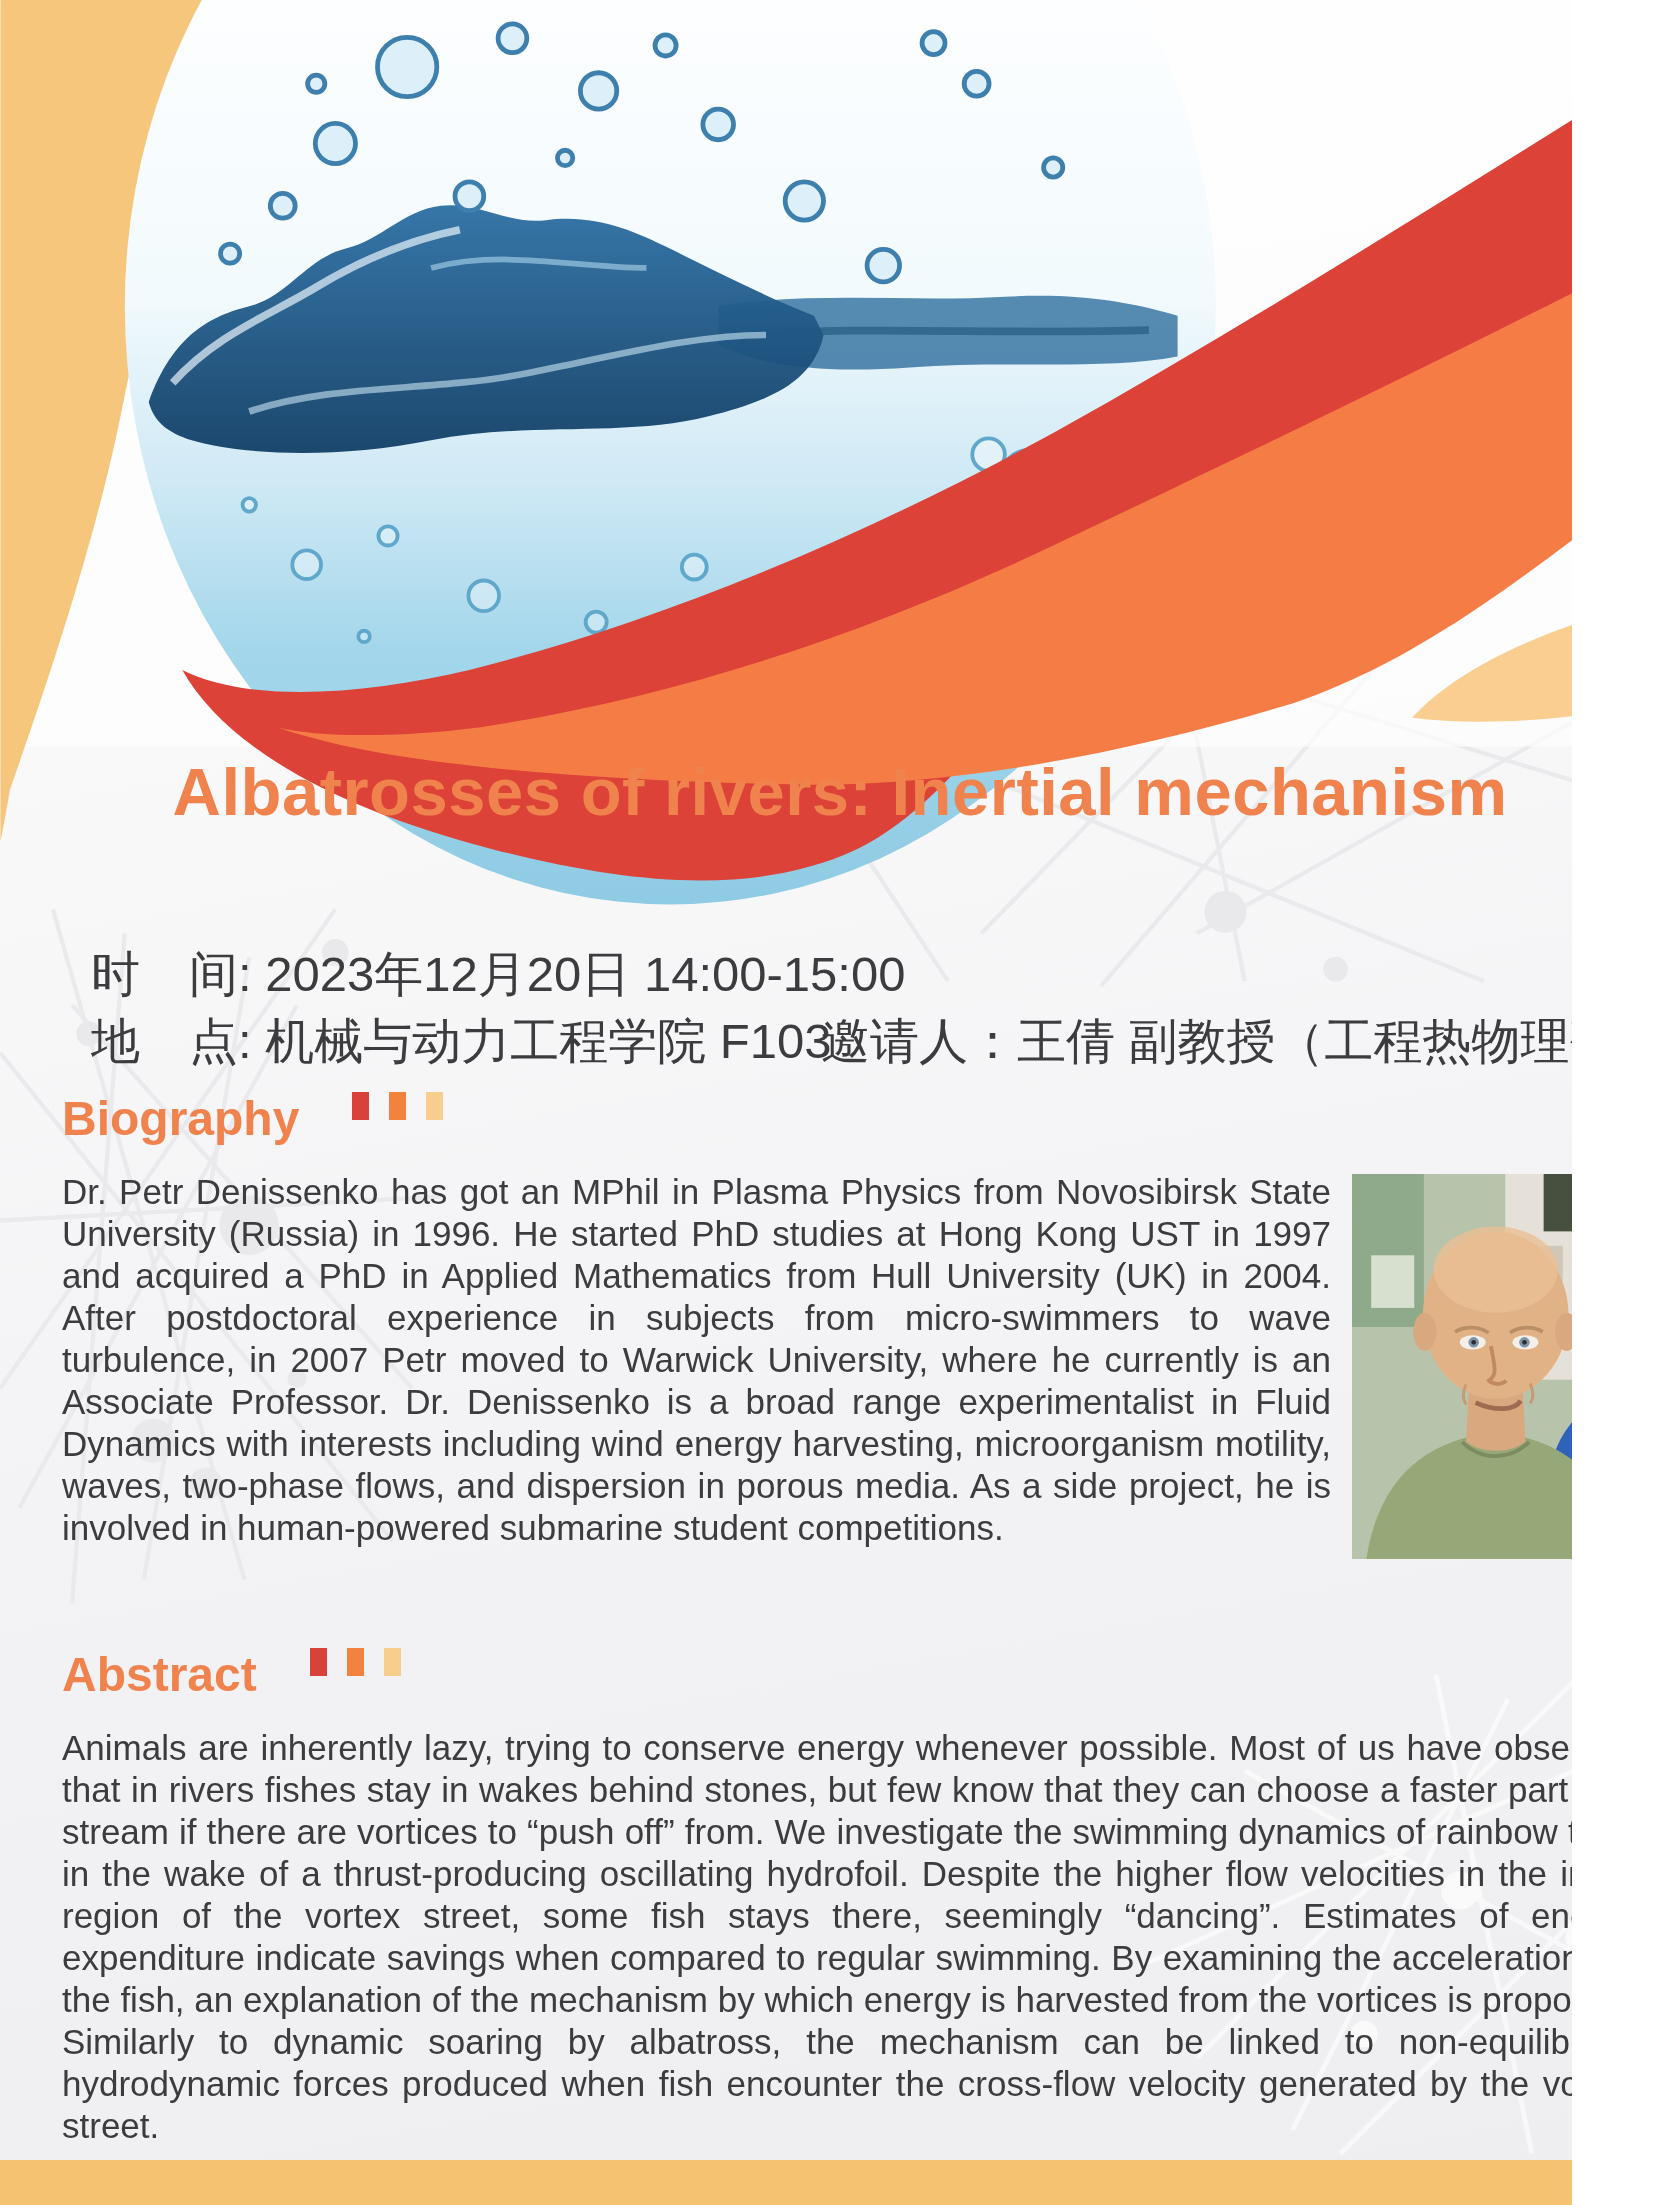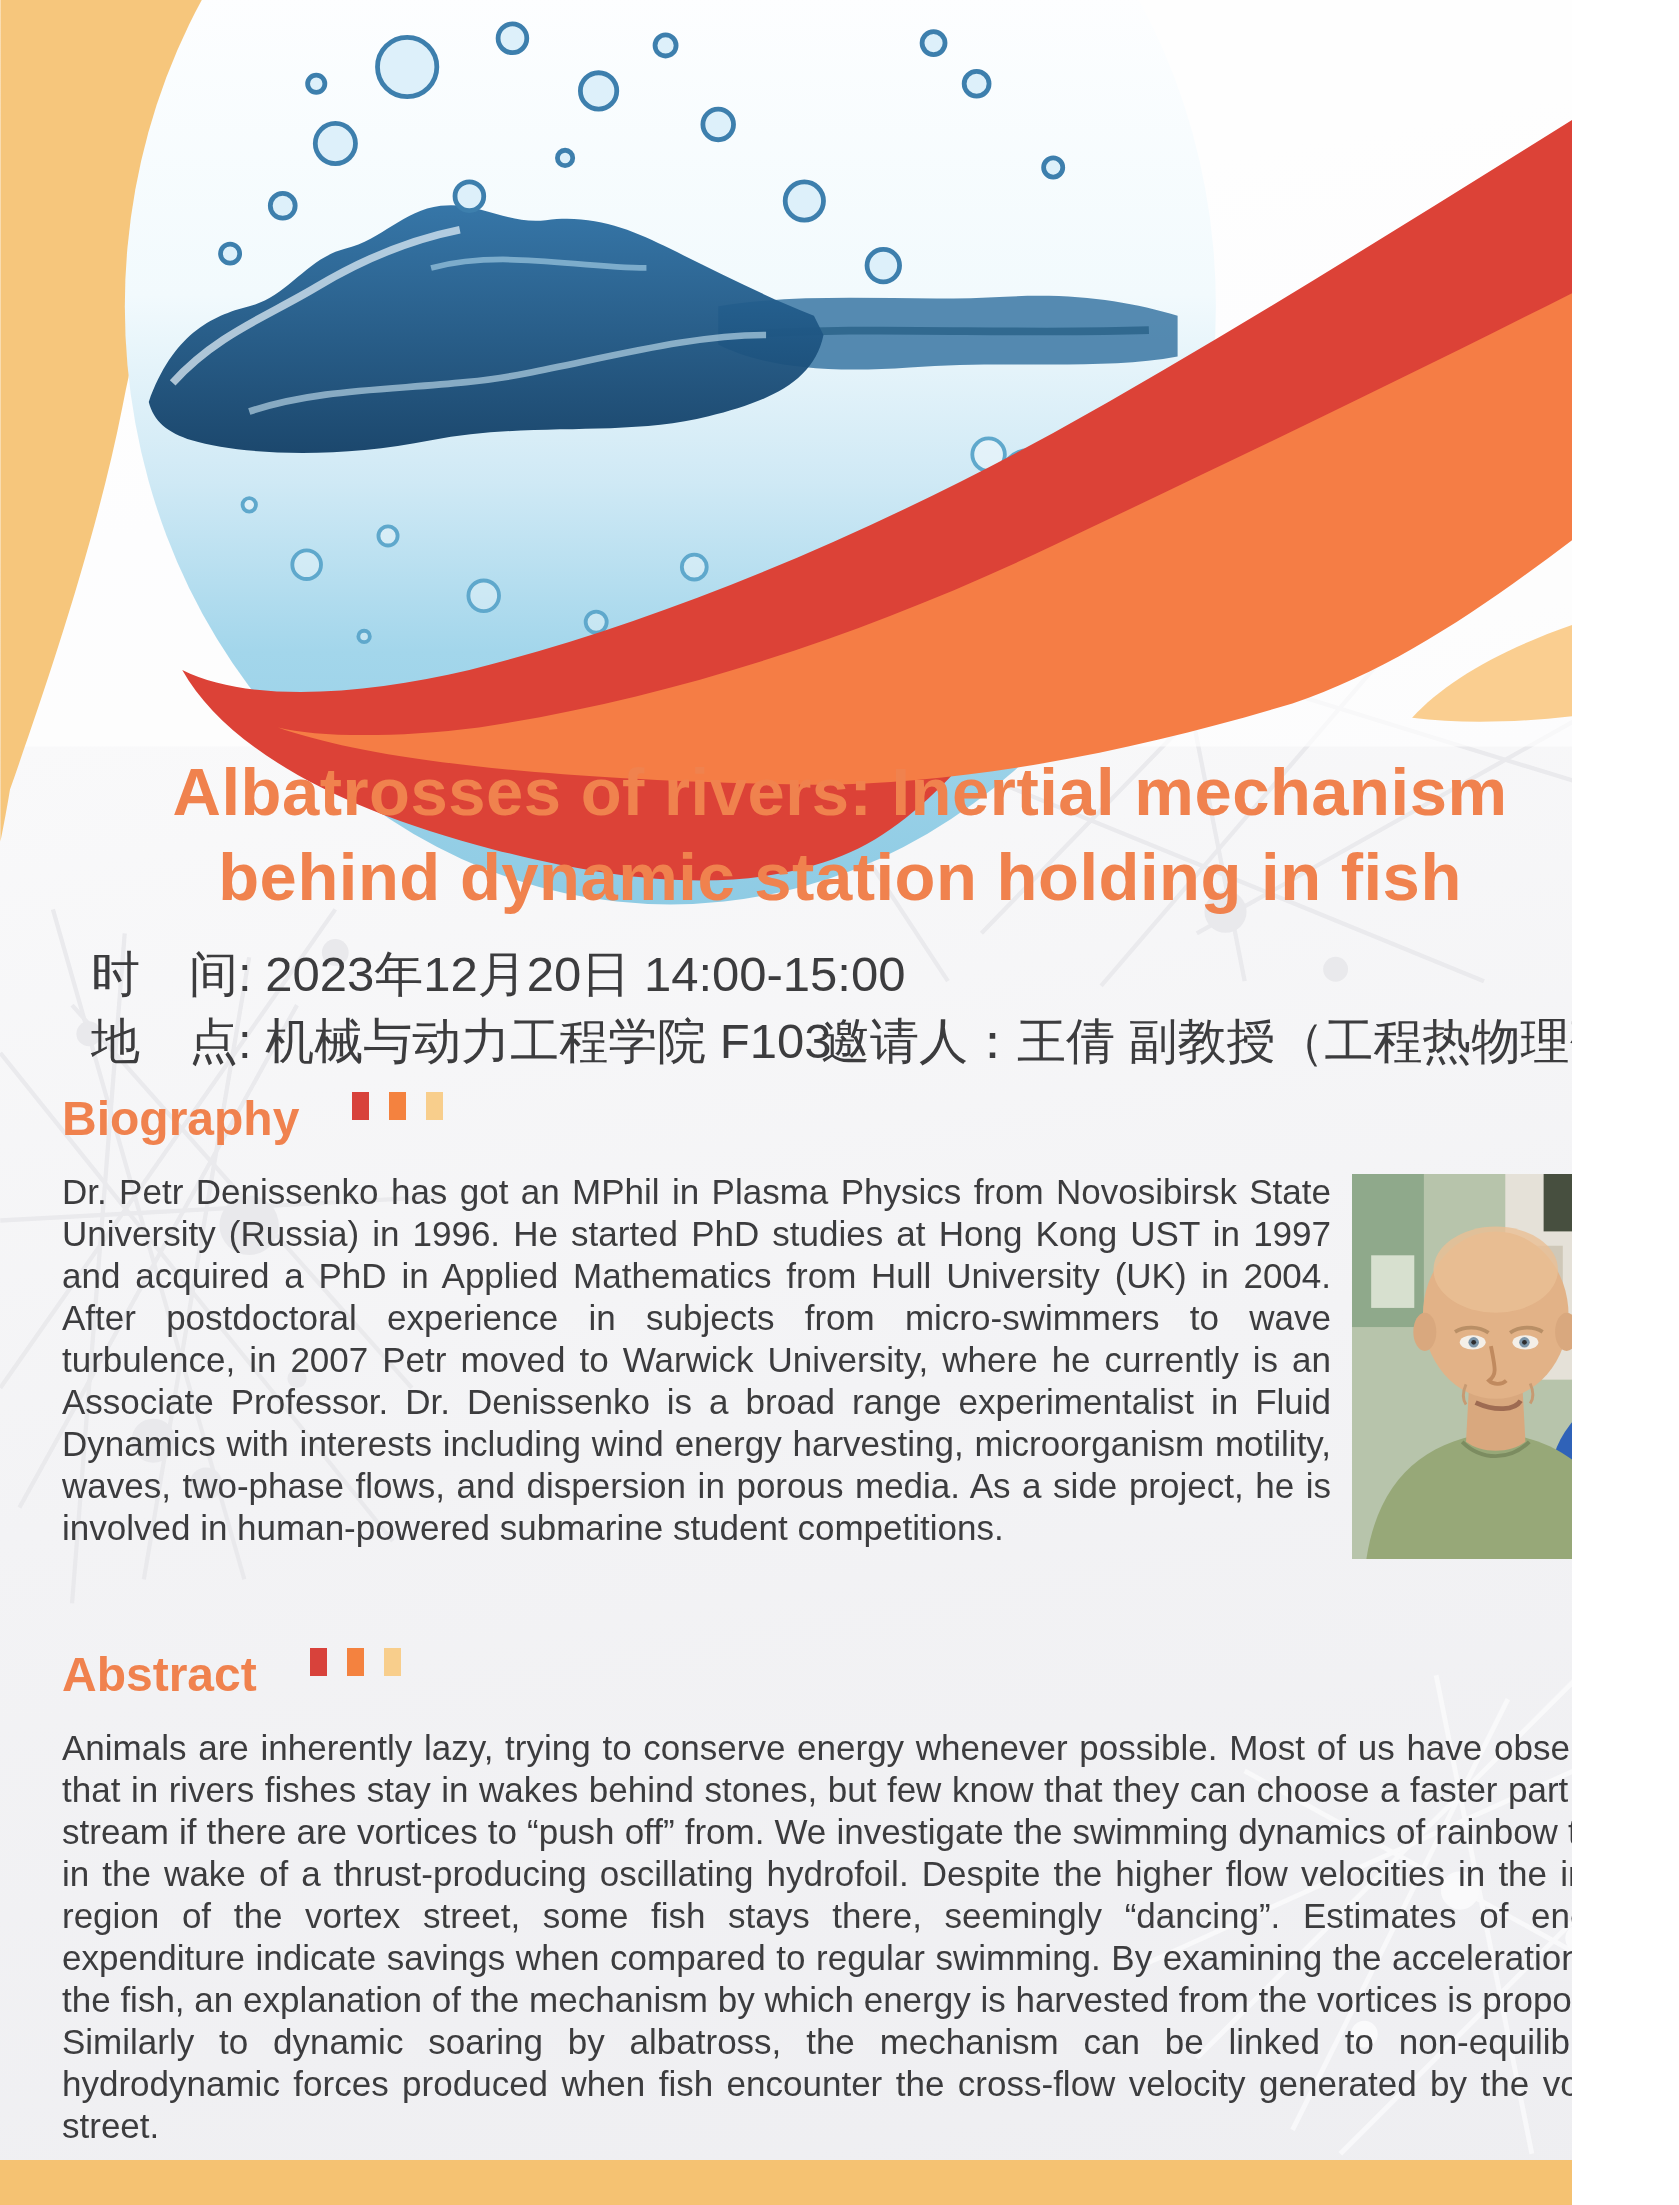--- a/index.html
+++ b/index.html
@@ -186,21 +186,20 @@
              C2050,1638 2400,1560 2700,1470
              C3000,1370 3250,1150 3509,958 Z" fill="#F57D45"></path>
 
     <path d="M3509,1244
              C3250,1300 3050,1390 2950,1500
              C3120,1522 3340,1498 3509,1458 Z" fill="#FACE90"></path>
   </svg>
 
   <div class="title">
     <div>Albatrosses of rivers: Inertial mechanism</div>
-    <div>behind dynamic station holding in fish</div>
   </div>
 
   <div class="info-row r1">
     <span>时　间:</span>
     <span>2023年12月20日 14:00-15:00</span>
   </div>
   <div class="info-row r2">
     <span>地　点:</span>
     <span>机械与动力工程学院 F103</span>
     <span class="info-col2">

